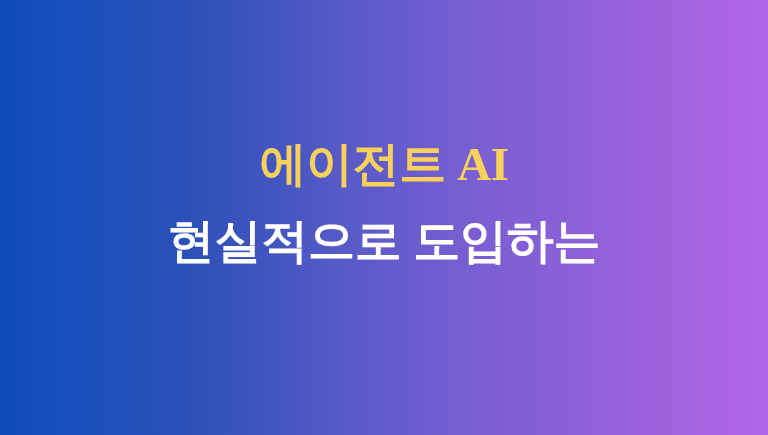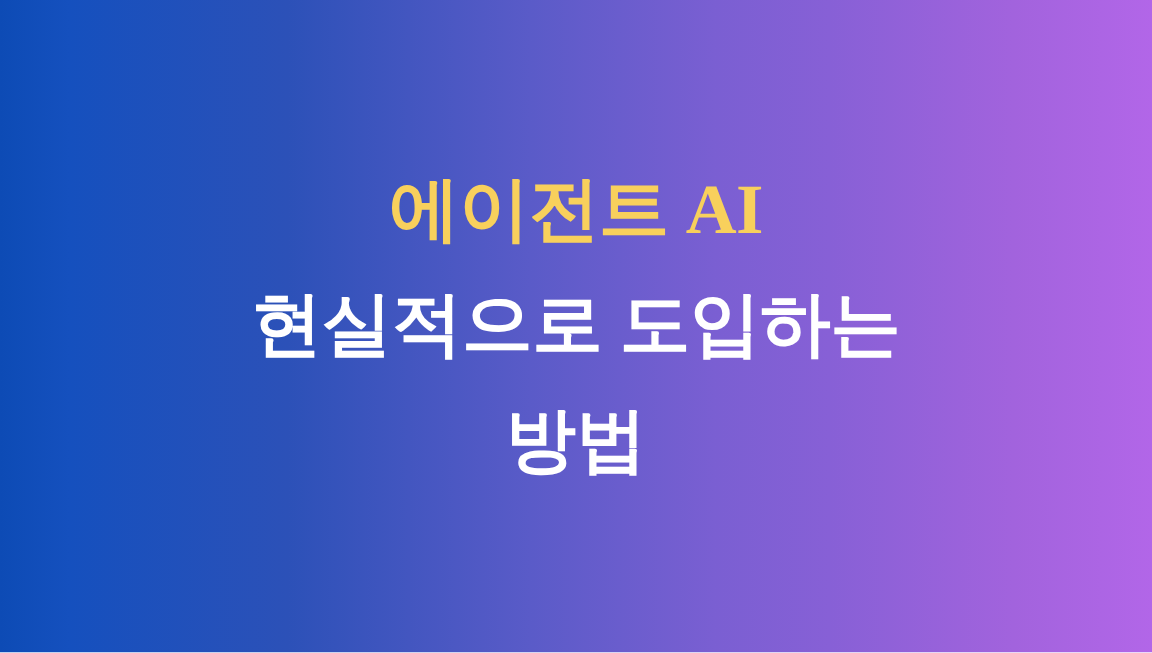--- a/index.html
+++ b/index.html
@@ -81,17 +81,16 @@
 <body>
 
 <div class="banner">
 
   <div class="headline">
 
     <span class="headline-line line-accent">에이전트 AI</span>
 
     <span class="headline-line line-main line-two">현실적으로 도입하는</span>
 
-    <span class="headline-line line-main line-three">방법</span>
 
   </div>
 
 </div>
 
 </body></html>

